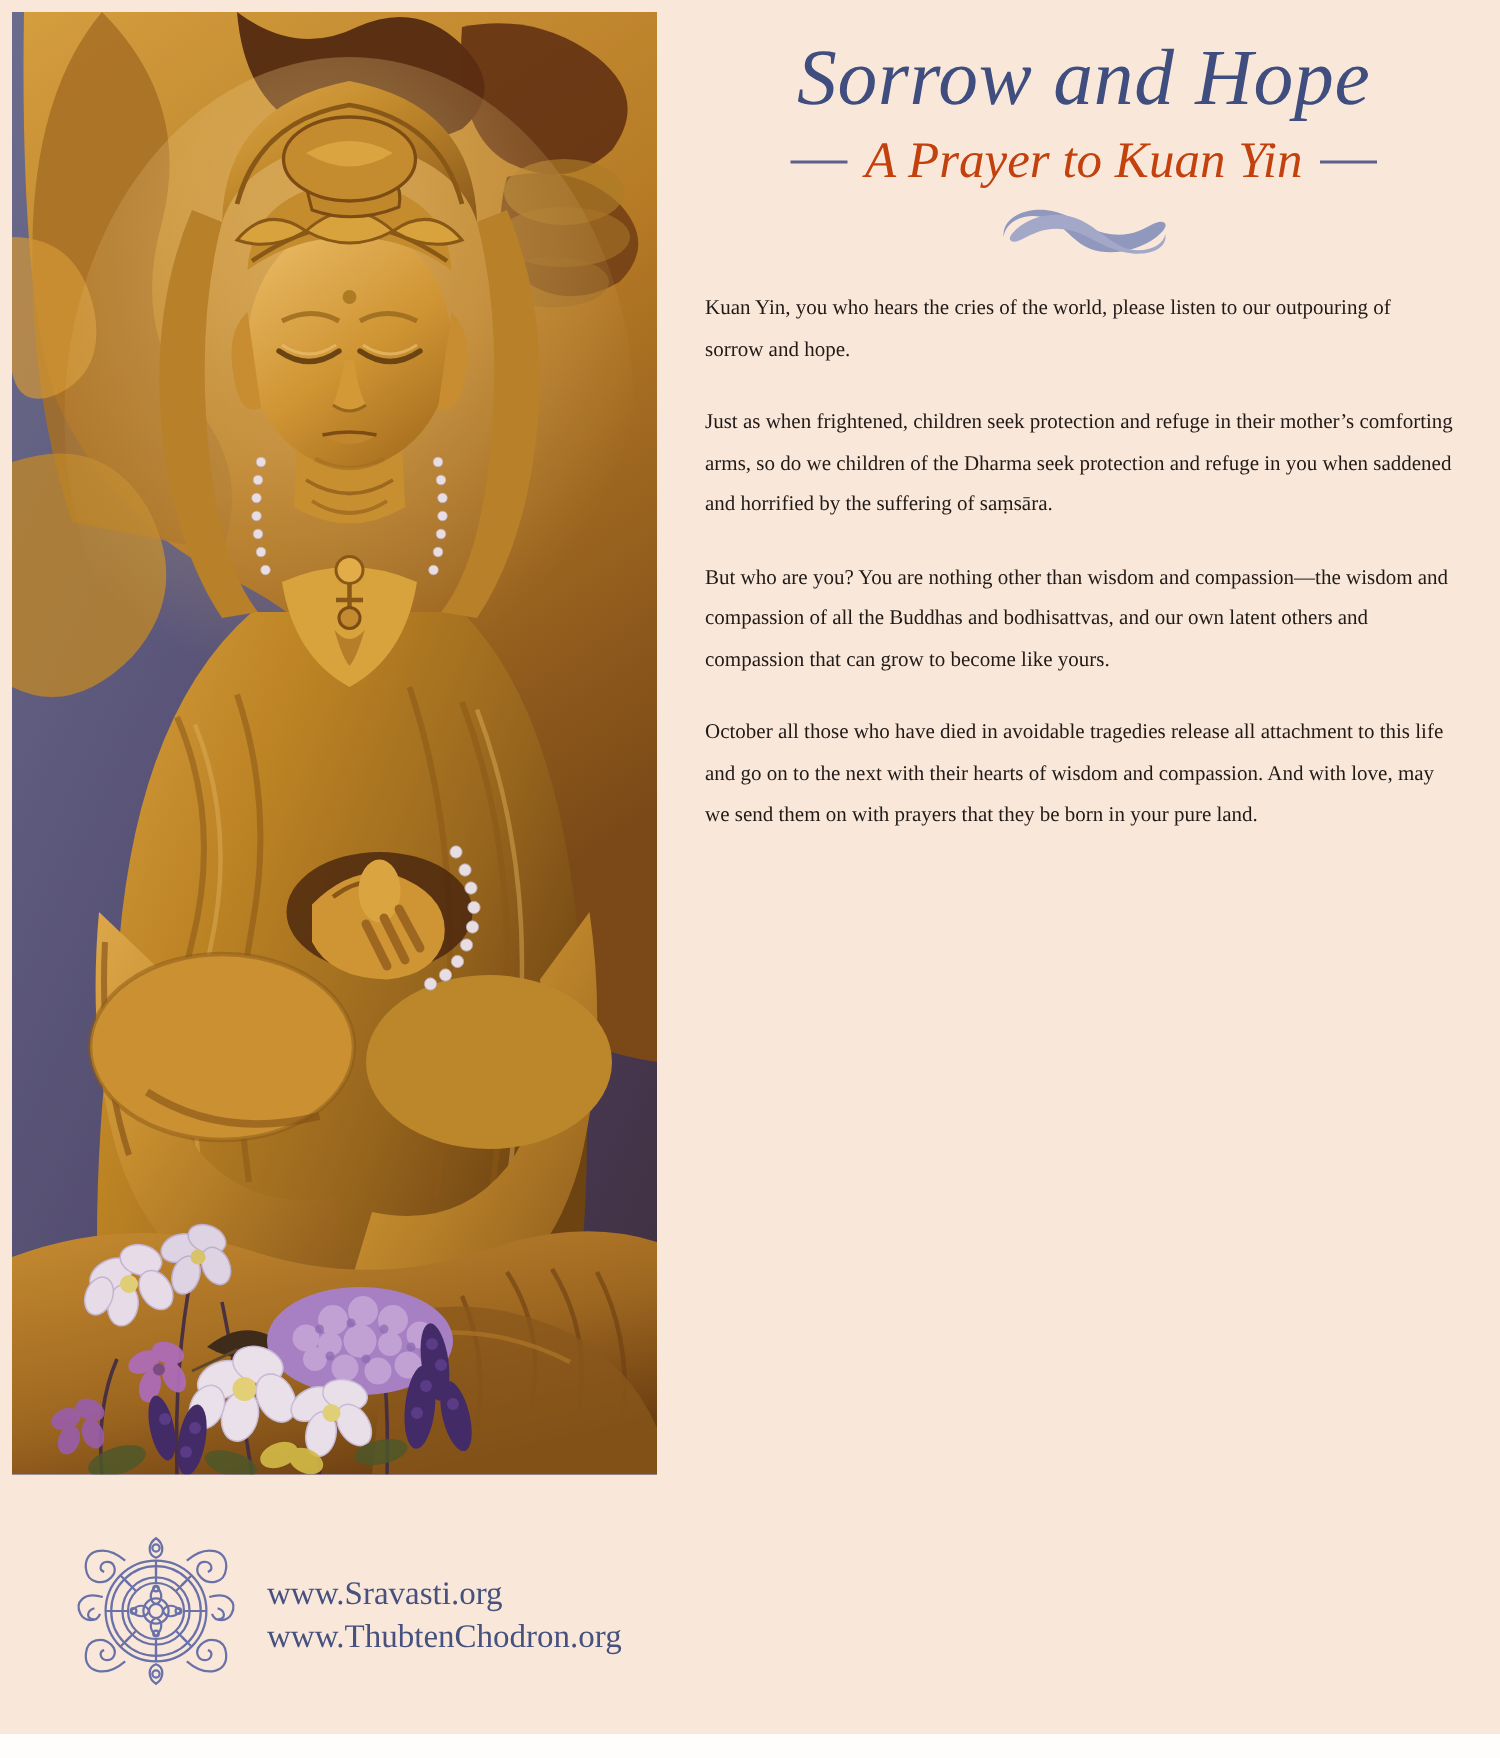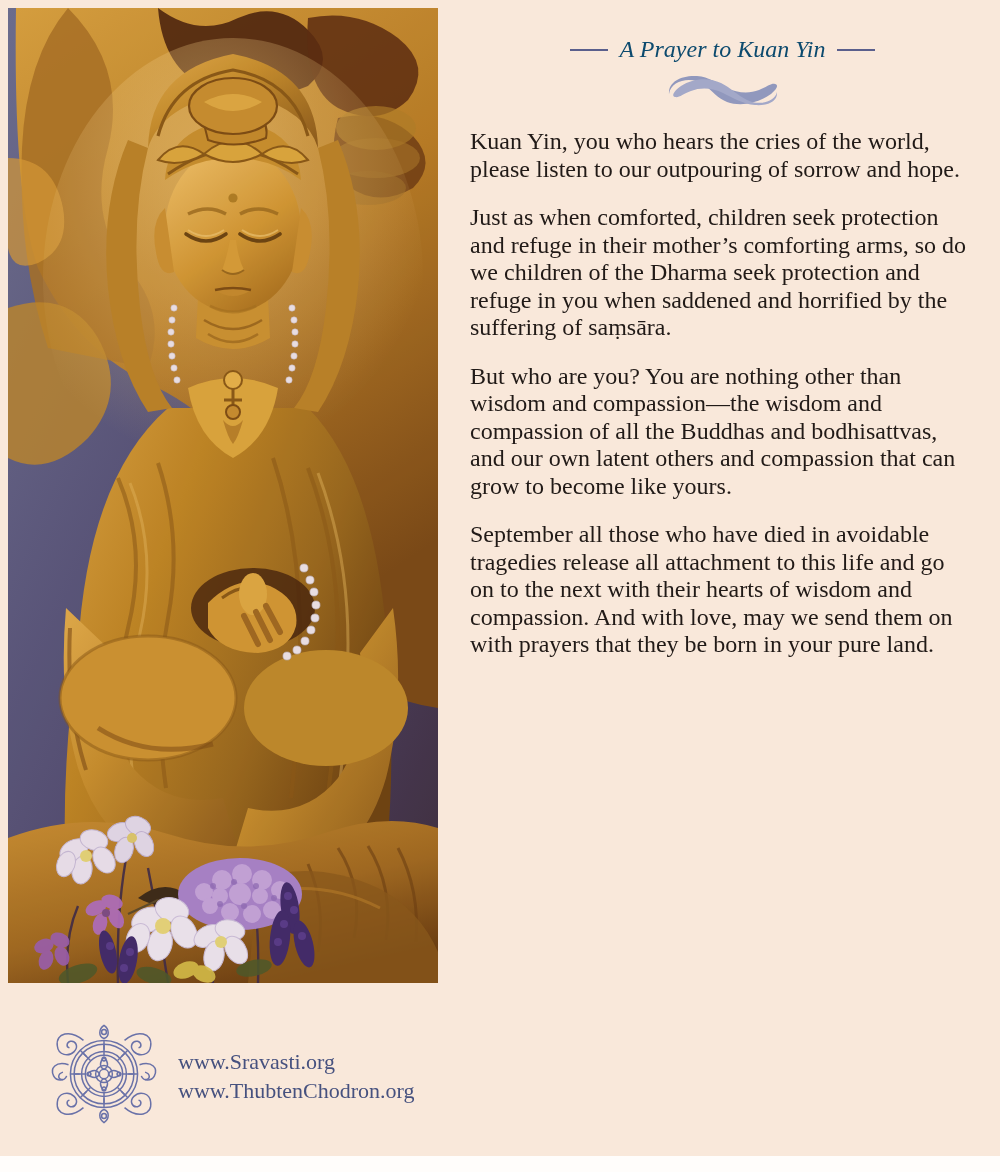--- a/index.html
+++ b/index.html
@@ -68,40 +68,40 @@
   }
   .rule {
     display: block;
     width: 38px;
     height: 2px;
     background: #5a5f8c;
     flex: none;
   }
   .sub-title {
     font-family: "Liberation Serif", serif;
-    font-size: 24px;
-    color: #0c4a6e;
+    font-size: 34px;
+    color: #c2410c;
     font-style: italic;
     font-weight: 400;
     white-space: nowrap;
   }
   .ornament {
     margin: 9px auto 0;
     width: 120px;
     height: 36px;
     display: block;
   }
 
   .prayer {
     margin-top: 20px;
     padding-right: 6px;
   }
   .para {
     font-family: "Liberation Serif", serif;
-    font-size: 24px;
+    font-size: 14px;
     line-height: 27.5px;
     color: #211a17;
     margin: 0 0 21px 0;
     text-align: left;
   }
   .para:last-child { margin-bottom: 0; }
 
   
   .footer {
     position: absolute;
@@ -431,36 +431,37 @@
         <ellipse cx="246" cy="960" rx="18" ry="8" transform="rotate(-12 246 960)"></ellipse>
       </g>
 
       <rect x="0" y="0" width="430" height="975" fill="#8a4a12" opacity="0.06"></rect>
     </svg>
   </div>
 
   <div class="content">
 
     <div class="title-block">
+      <h1 class="main-title">Sorrow and Hope</h1>
       <div class="sub-title-row">
         <span class="rule"></span>
         <span class="sub-title">A Prayer to Kuan Yin</span>
         <span class="rule"></span>
       </div>
       <svg class="ornament" viewBox="0 0 120 36" aria-hidden="true">
         <path d="M6 22 C8 8, 28 4, 40 12 C50 19, 54 26, 64 30 C78 35, 96 31, 108 22 C114 17, 116 13, 112 12 C108 11, 104 15, 96 18 C86 22, 74 21, 64 16 C54 11, 46 5, 34 4 C18 3, 5 10, 6 22 Z" fill="#9198bd"></path>
         <path d="M114 20 C112 30, 96 34, 84 28 C74 23, 68 16, 58 11 C46 5, 30 6, 18 14 C11 19, 8 24, 12 25 C16 26, 20 22, 28 19 C38 15, 50 16, 60 21 C70 26, 80 32, 92 33 C106 34, 115 29, 114 20 Z" fill="#a3a8c8"></path>
       </svg>
     </div>
 
     <div class="prayer">
       <p class="para">Kuan Yin, you who hears the cries of the world, please listen to our outpouring of sorrow and hope.</p>
-      <p class="para">Just as when comforted, children seek protection and refuge in their mother’s comforting arms, so do we children of the Dharma seek protection and refuge in you when saddened and horrified by the suffering of saṃsāra.</p>
+      <p class="para">Just as when frightened, children seek protection and refuge in their mother’s comforting arms, so do we children of the Dharma seek protection and refuge in you when saddened and horrified by the suffering of saṃsāra.</p>
       <p class="para">But who are you? You are nothing other than wisdom and compassion—the wisdom and compassion of all the Buddhas and bodhisattvas, and our own latent others and compassion that can grow to become like yours.</p>
-      <p class="para">September all those who have died in avoidable tragedies release all attachment to this life and go on to the next with their hearts of wisdom and compassion. And with love, may we send them on with prayers that they be born in your pure land.</p>
+      <p class="para">October all those who have died in avoidable tragedies release all attachment to this life and go on to the next with their hearts of wisdom and compassion. And with love, may we send them on with prayers that they be born in your pure land.</p>
     </div>
   </div>
 
   <div class="footer">
     <svg class="logo" viewBox="0 0 120 120" aria-hidden="true">
       <g fill="none" stroke="#6971a8" stroke-width="1.6">
 
         <path d="M38 24 C24 12, 8 16, 10 30 C11 40, 22 42, 28 36 C33 31, 30 24, 24 25 C20 26, 19 31, 23 32"></path>
         <path d="M82 24 C96 12, 112 16, 110 30 C109 40, 98 42, 92 36 C87 31, 90 24, 96 25 C100 26, 101 31, 97 32"></path>
         <path d="M38 96 C24 108, 8 104, 10 90 C11 80, 22 78, 28 84 C33 89, 30 96, 24 95 C20 94, 19 89, 23 88"></path>

